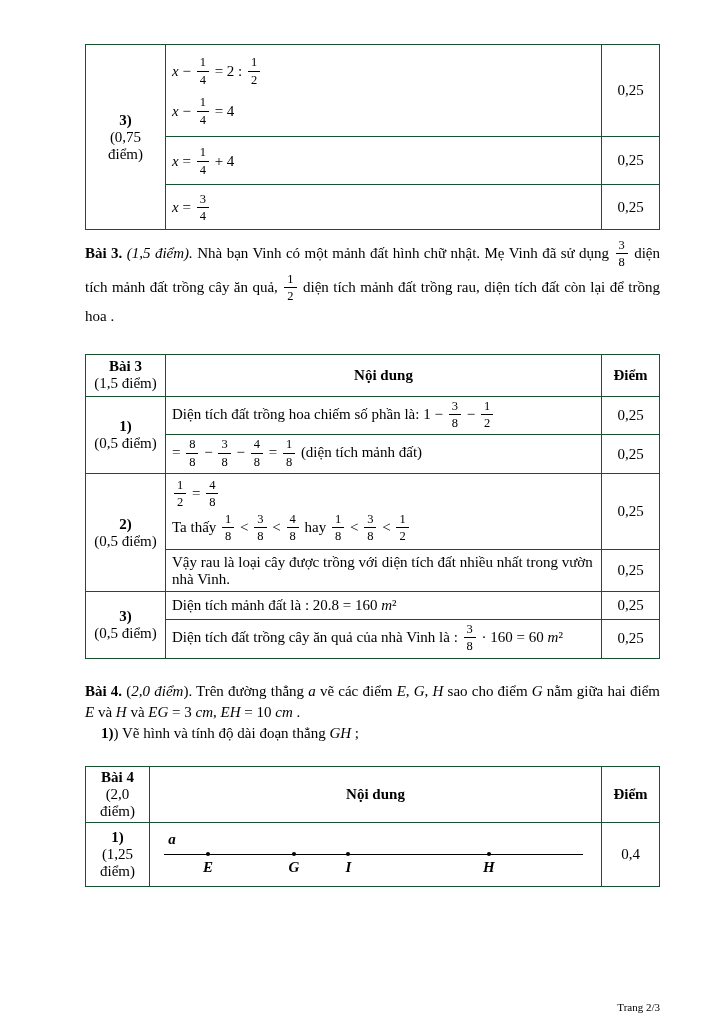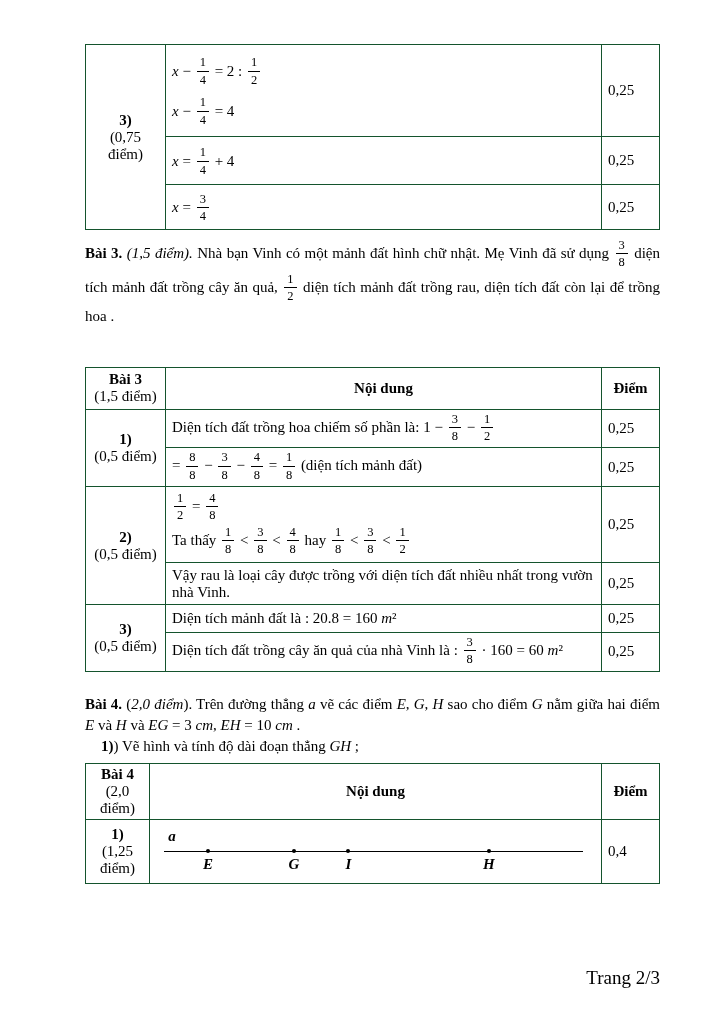--- a/index.html
+++ b/index.html
@@ -6,40 +6,40 @@
   body{
     width:725px;height:1024px;background:#ffffff;color:#000;
     font-family:"Liberation Serif", serif;font-size:15px;overflow:hidden;
   }
   .page{position:relative;width:725px;height:1024px;box-sizing:border-box;padding:44px 65px 0 85px}
 
   
   .tbl{border-collapse:collapse;width:575px;table-layout:fixed}
   .tbl td{border:1px solid #14532d;vertical-align:middle;padding:2px 6px;box-sizing:border-box}
   .lbl{text-align:center}
-  .scr{text-align:left}
+  .scr{text-align:center}
   .hc{text-align:center;font-weight:bold}
   .cnt{text-align:left}
   .eq{padding-left:14px;line-height:40px}
 
   .t1{margin-bottom:8px}
   .t1 tr:nth-child(1){height:92px}
   .t1 tr:nth-child(2){height:48px}
   .t1 tr:nth-child(3){height:38px}
 
-  .t3{margin:40px 0 22px}
+  .t3{margin:27px 0 22px}
   .t3 tr:nth-child(1){height:42px}
   .t3 tr:nth-child(2){height:34px}
   .t3 tr:nth-child(3){height:36px}
   .t3 tr:nth-child(4){height:76px}
   .t3 tr:nth-child(5){height:42px}
   .t3 tr:nth-child(6){height:28px}
   .t3 tr:nth-child(7){height:32px}
 
-  .t4{margin-top:6px}
+  .t4{margin-top:22px}
   .t4 tr:nth-child(1){height:54px}
   .t4 tr:nth-child(2){height:64px}
 
   
   .frac{display:inline-block;vertical-align:middle;text-align:center;font-size:12.5px;line-height:1.15;margin:1px 2px;position:relative;top:-1px}
   .fnum{display:block;border-bottom:1px solid #000;padding:0 3px 1px}
   .fden{display:block;padding:1px 3px 0}
 
   
   .para{width:575px;line-height:21px}
@@ -47,21 +47,21 @@
   .q{padding-left:16px;box-sizing:border-box}
 
   
   .diagram{position:relative;height:52px;margin:0 12px 0 8px}
   .dline{position:absolute;left:0;right:0;top:26px;height:0;border-top:1.6px solid #000}
   .line-label{position:absolute;left:1%;top:3px;font-weight:bold;font-style:italic}
   .pt{position:absolute;top:26px;width:0}
   .dot{position:absolute;left:-2px;top:-2px;width:4px;height:4px;background:#000;border-radius:50%}
   .plabel{position:absolute;top:5px;left:0;transform:translateX(-50%);font-weight:bold;font-style:italic;font-size:15px}
 
-  .footer{position:absolute;top:967px;right:65px;font-size:19px}
+  .footer{position:absolute;top:1001px;right:65px;font-size:11px}
 </style>
 </head>
 <body>
 
 <div class="page">
 
   <table class="tbl t1">
     <colgroup>
         <col style="width:80px">
         <col>

